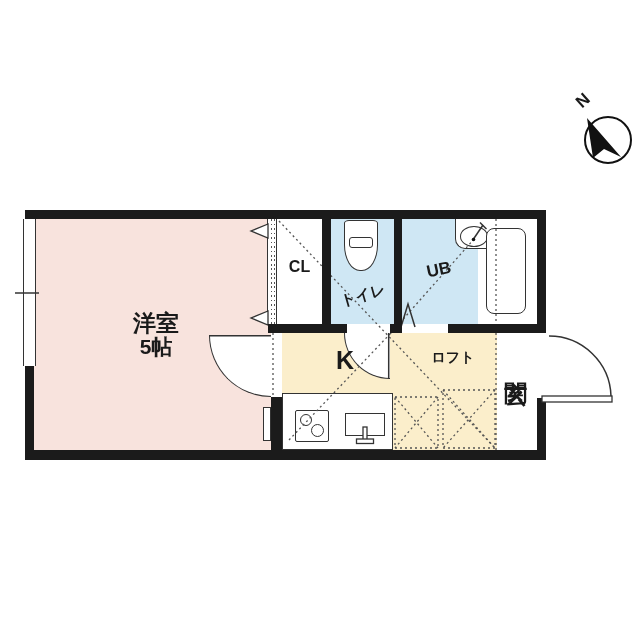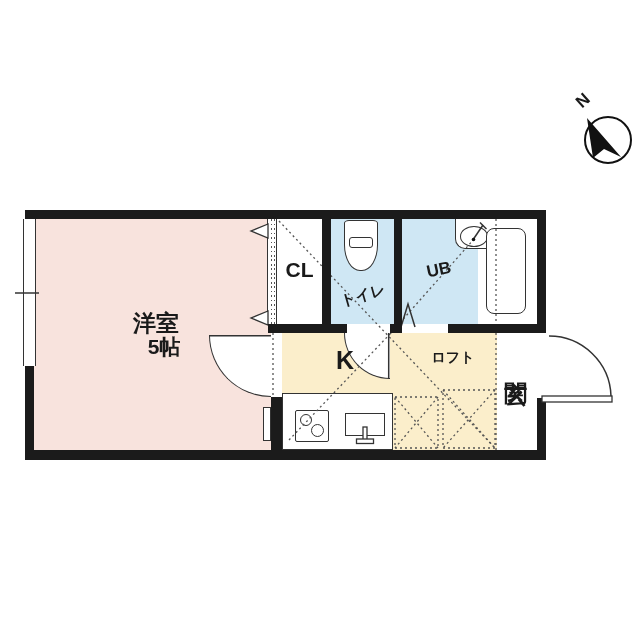--- a/index.html
+++ b/index.html
@@ -123,22 +123,22 @@
     <line class="sol" x1="473.5" y1="239" x2="483" y2="225" stroke-width="2"></line>
     <line class="sol" x1="480" y1="222.5" x2="486.5" y2="229" stroke-width="1.3"></line>
     <circle class="ink" cx="473.5" cy="239.5" r="1.8"></circle>
     <rect class="solfill" x="363" y="427" width="4" height="13" stroke-width="1"></rect>
     <rect class="solfill" x="356.5" y="439" width="17" height="4.5" stroke-width="1"></rect>
     <circle cx="608" cy="140" r="23" fill="#ffffff" stroke="#111111" stroke-width="2"></circle>
     <polygon class="ink" points="587,118 621,157 604,149 593,158"></polygon>
   </svg>
 
   <div class="lbl" style="left:106px;top:311px;width:100px;font-size:23px;">洋室</div>
-  <div class="lbl" style="left:114px;top:336px;width:100px;font-size:21px;">5帖</div>
-  <div class="lbl" style="left:277px;top:259px;width:45px;font-size:21px;">CL</div>
+  <div class="lbl" style="left:106px;top:336px;width:100px;font-size:21px;">5帖</div>
+  <div class="lbl" style="left:277px;top:259px;width:45px;font-size:16px;">CL</div>
   <div class="lbl" style="left:331px;top:287px;width:64px;font-size:15px;transform:rotate(-16deg);">トイレ</div>
   <div class="lbl" style="left:417px;top:261px;width:44px;font-size:17px;transform:rotate(-12deg);">UB</div>
   <div class="lbl" style="left:333px;top:347px;width:24px;font-size:25px;">K</div>
   <div class="lbl" style="left:421px;top:350px;width:64px;font-size:14px;">ロフト</div>
   <div class="lbl" style="left:504px;top:362px;font-size:23px;writing-mode:vertical-rl;text-orientation:upright;letter-spacing:2px;">玄関</div>
   <div class="lbl" style="left:577px;top:92px;font-size:17px;transform:rotate(-42deg);">N</div>
 
 </div>
 
 </body></html>

